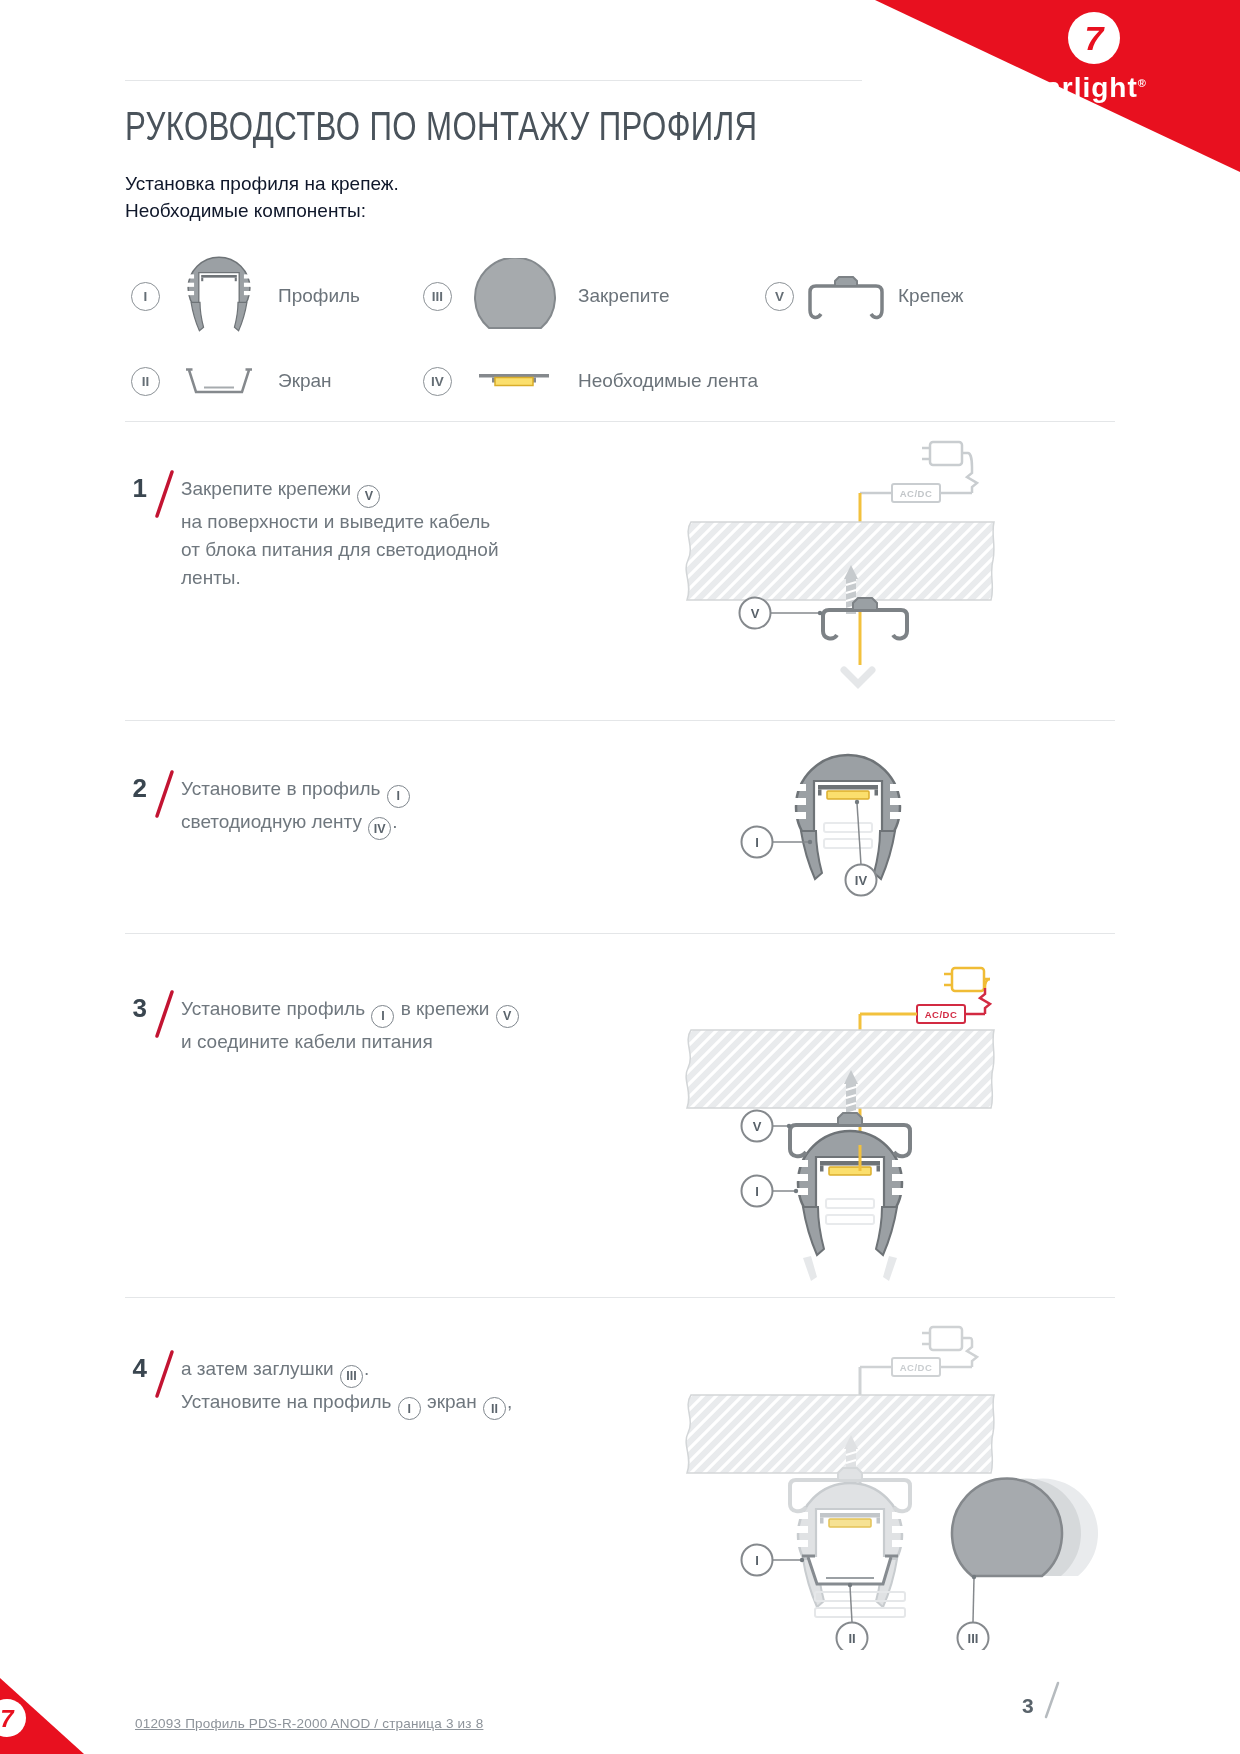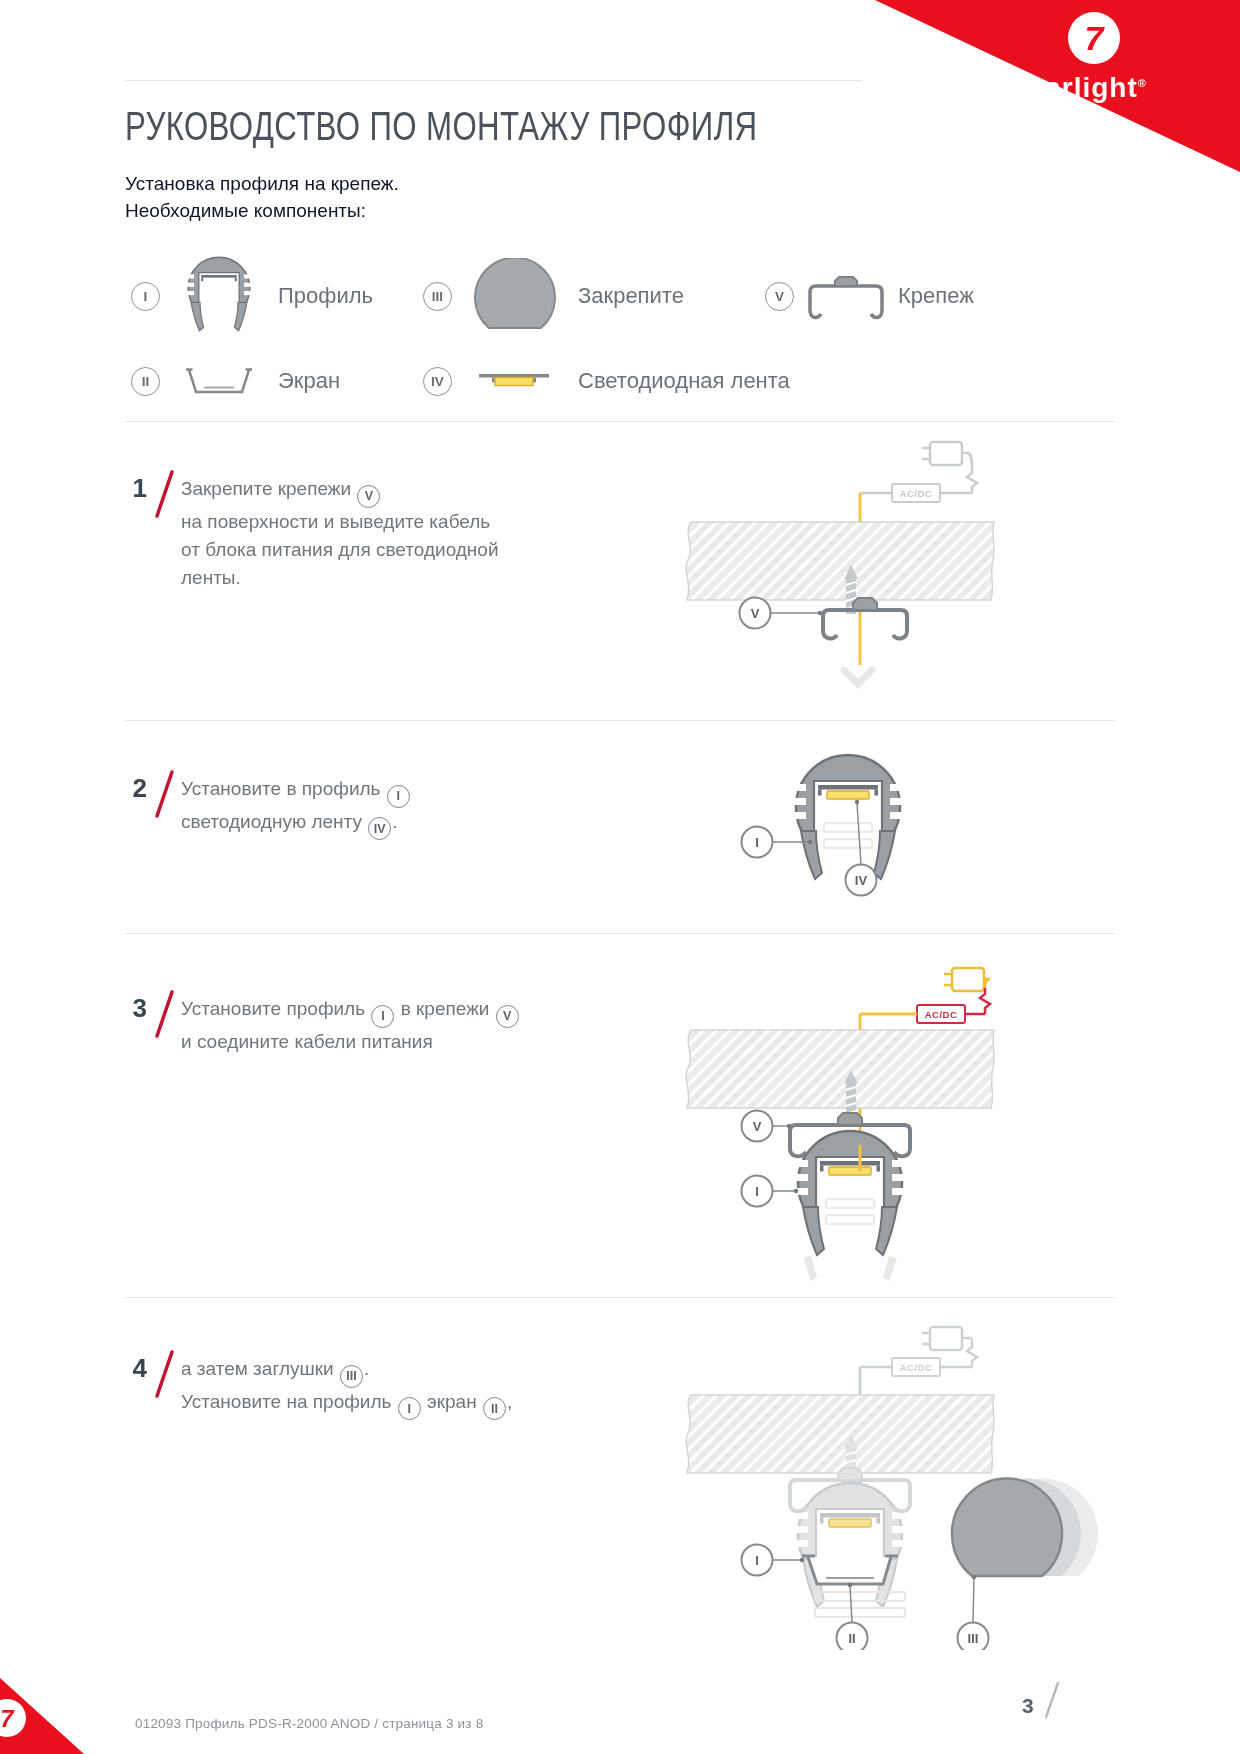--- a/index.html
+++ b/index.html
@@ -20,34 +20,34 @@
   .lg-row { position:absolute; left:0; width:1000px; display:flex; align-items:center; }
   .lg-row1 { top:0; height:112px; }
   .lg-row2 { top:112px; height:58px; }
   .lg-group { position:absolute; display:flex; align-items:center; }
   .lg-g1 { left:6px; }  .lg-g2 { left:298px; }  .lg-g3 { left:640px; }
   .circle-badge { flex:0 0 auto; width:29px; height:29px; border:1.6px solid #8b9196; border-radius:50%;
                   display:flex; align-items:center; justify-content:center;
                   font-size:13.5px; font-weight:bold; color:#656e75; background:#fff; }
   .icon-slot { display:flex; align-items:center; justify-content:center; }
   .slot-1 { width:118px; } .slot-2 { width:126px; } .slot-3 { width:96px; margin:0 4px; }
-  .lg-label { font-size:22px; color:#6b737a; white-space:nowrap; }
+  .lg-label { font-size:19px; color:#6b737a; white-space:nowrap; }
 
   
   .step { position:absolute; display:flex; align-items:flex-start; }
   .step-num { width:22px; font-size:26px; font-weight:bold; color:#3a4650; line-height:27px; text-align:right; }
   .step-slash { width:26px; height:50px; margin:-6px 4px 0 4px; flex:0 0 auto; }
   .step-text { font-size:19px; line-height:28px; color:#6f777e; padding-top:0; }
   .inline-badge { display:inline-flex; align-items:center; justify-content:center;
                   min-width:23px; height:23px; padding:0 4px; margin:0 1px;
                   border:1.6px solid #7e858c; border-radius:999px;
                   font-size:12.5px; font-weight:bold; color:#5b646c; vertical-align:-5px; }
 
   
-  .footer-doc { left:135px; top:1716px; font-size:13.5px; color:#8d939a; letter-spacing:.2px; }
+  .footer-doc { left:135px; top:1716px; font-size:13.5px; color:#8d939a; letter-spacing:.2px;text-decoration:underline; }
   .footer-page { left:1022px; top:1694px; font-size:21px; color:#59636b; font-weight:bold; }
   .footer-slash { left:1042px; top:1680px; }
 
   svg text { font-family:"Liberation Sans", sans-serif; }
 </style>
 </head>
 <body>
 
 <svg width="0" height="0" style="position:absolute" aria-hidden="true">
   <defs>
@@ -193,21 +193,21 @@
       <div class="lg-group lg-g2">
         <span class="circle-badge">IV</span>
         <span class="icon-slot slot-2">
           <svg width="72" height="18">
             <rect x="0" y="2" width="70" height="3.5" fill="#85898d"></rect>
             <rect x="13" y="5.5" width="3" height="5" fill="#85898d"></rect>
             <rect x="54" y="5.5" width="3" height="5" fill="#85898d"></rect>
             <rect x="16" y="5.5" width="38" height="8" fill="#fbdf6d" stroke="#d9ad2a" stroke-width="1.5"></rect>
           </svg>
         </span>
-        <span class="lg-label">Светодиодная лента</span>
+        <span class="lg-label">Необходимые лента</span>
       </div>
     </div>
   </div>
 
   <div class="abs divider" style="top:421px"></div>
 
   <div class="step" style="left:125px; top:475px">
     <div class="step-num">1</div>
     <svg class="step-slash">
         <line x1="21" y1="3" x2="6" y2="47" stroke="#c31432" stroke-width="3.5" stroke-linecap="round"></line>

